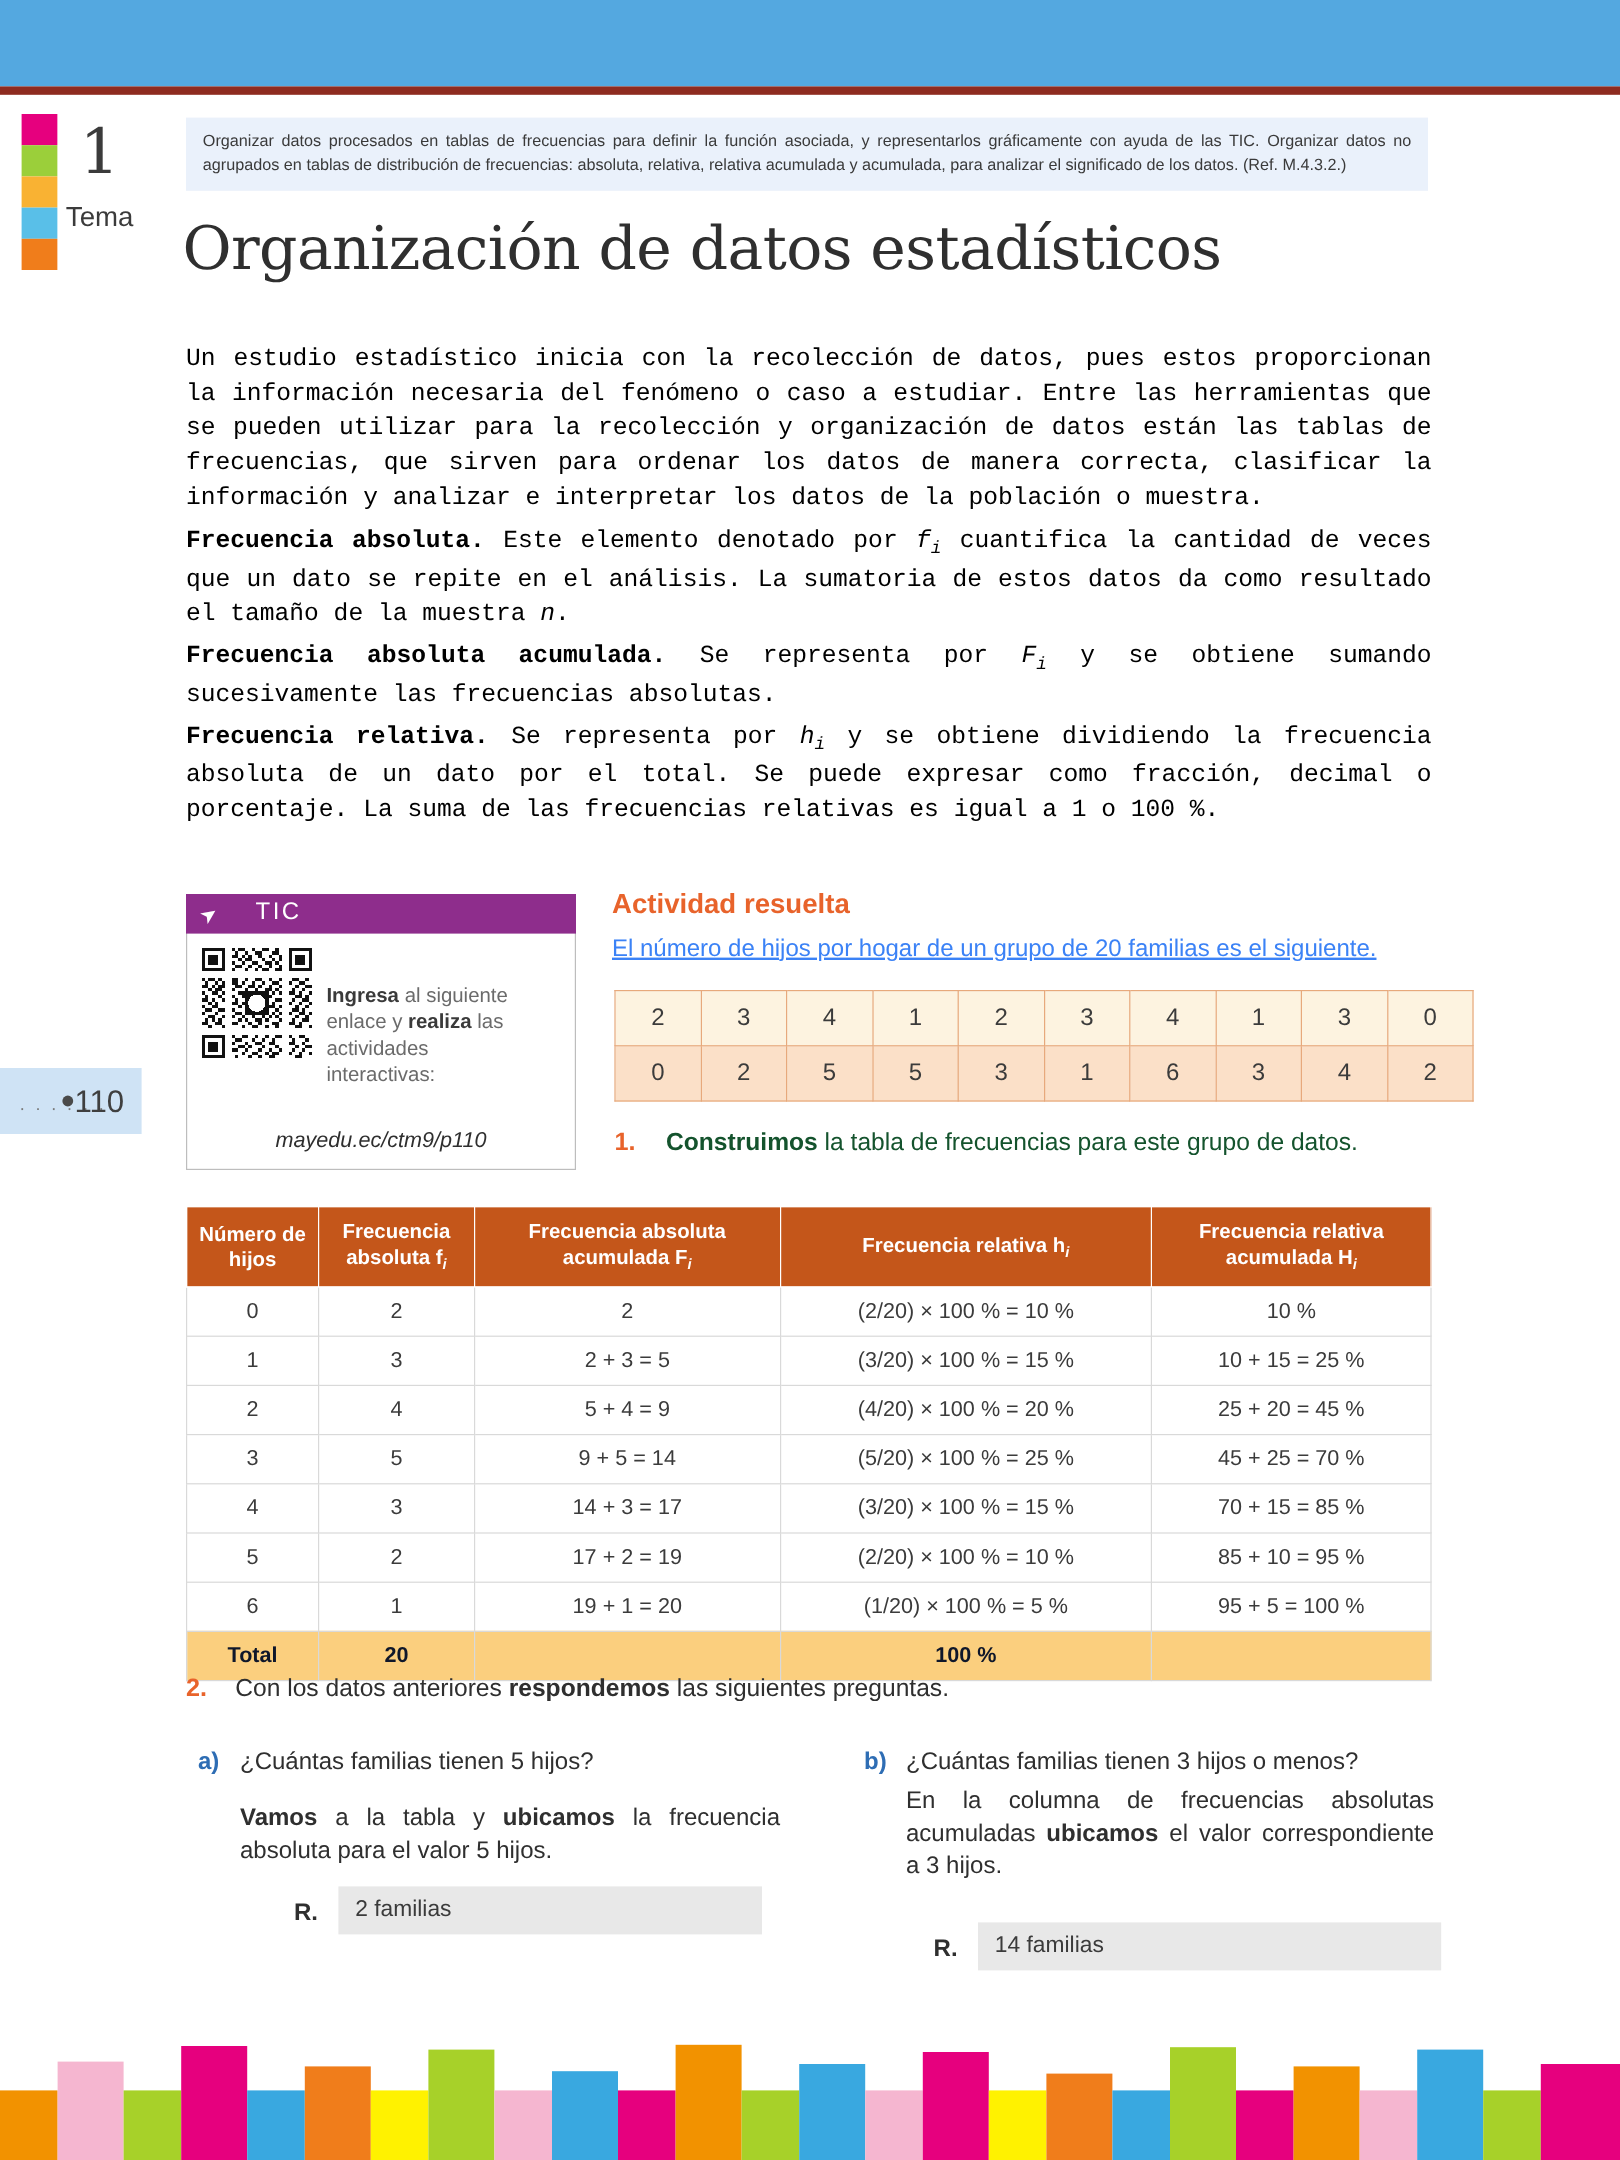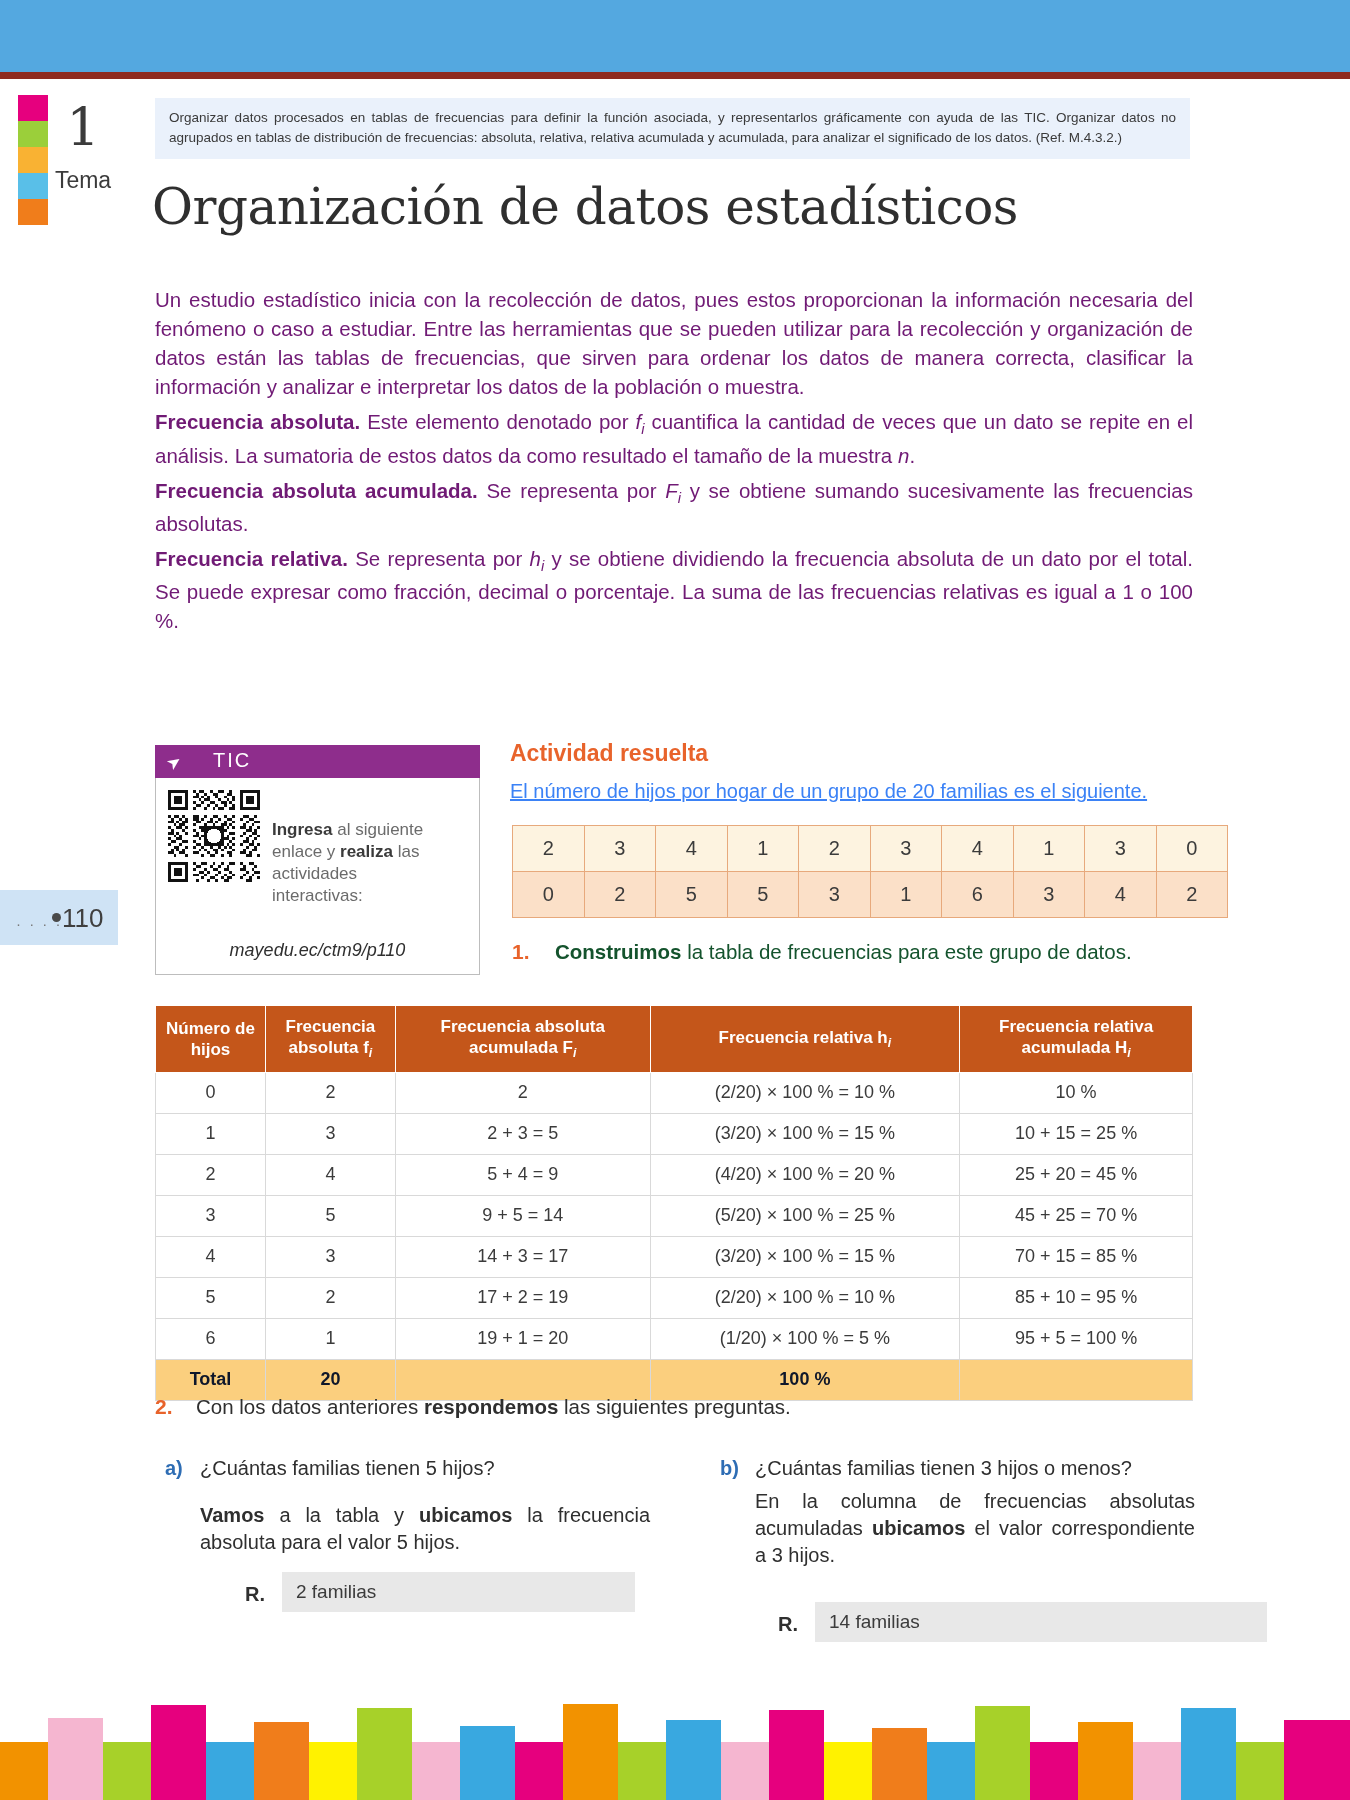--- a/index.html
+++ b/index.html
@@ -37,21 +37,21 @@
 
   
   .title{
     position:absolute;left:152px;top:178px;
     font-family:"DejaVu Serif", serif;font-size:50px;color:#2f2f2f;
     letter-spacing:-0.5px;
   }
 
   
   .body-text{position:absolute;left:155px;top:285px;width:1038px;
-     font-size:20.5px;line-height:1.42;color:#701a75;text-align:justify;}
+     font-size:20.5px;line-height:1.42;color:#000000;text-align:justify;font-family:Liberation Mono, monospace;}
   .body-text p{margin:0 0 6px 0;}
   .body-text b{font-weight:bold;}
   .sub{font-size:0.72em;vertical-align:-0.35em;}
   em.it{font-style:italic;}
 
   
   .tic-box{position:absolute;left:155px;top:745px;width:325px;height:230px;
       border:1px solid #bdbdbd;background:#fff;box-sizing:border-box;}
   .tic-header{position:absolute;left:155px;top:745px;width:325px;height:33px;background:#8e2d8c;}
   .tic-header .arrow{position:absolute;left:12px;top:7px;color:#fff;font-size:17px;transform:rotate(-35deg);}
@@ -522,21 +522,21 @@
 <div class="ansbox" style="left:282px;top:1572px;width:353px;height:40px;">2 familias</div>
 
 <div class="qa" style="left:755px;top:1455px;width:440px;">
   <span class="lbl" style="left:-35px;">b)</span>
   <div>¿Cuántas familias tienen 3 hijos o menos?</div>
   <div style="margin-top:6px;">
     <span>En la columna de frecuencias absolutas acumuladas </span><b>ubicamos</b><span> el valor correspondiente a 3 hijos.</span>
   </div>
 </div>
 <div class="rlabel" style="left:778px;top:1613px;">R.</div>
-<div class="ansbox" style="left:815px;top:1602px;width:452px;height:40px;">14 familias</div>
+<div class="ansbox" style="left:815px;top:1602px;width:386px;height:40px;">14 familias</div>
 
 <div class="bottom-strip">
   <div class="bar" style="left:0;width:48px;height:58px;background:#f29200;"></div>
   <div class="bar" style="left:48px;width:55px;height:82px;background:#f5b6d0;"></div>
   <div class="bar" style="left:103px;width:48px;height:58px;background:#a7d129;"></div>
   <div class="bar" style="left:151px;width:55px;height:95px;background:#e6007e;"></div>
   <div class="bar" style="left:206px;width:48px;height:58px;background:#39a8e0;"></div>
   <div class="bar" style="left:254px;width:55px;height:78px;background:#f07d1b;"></div>
   <div class="bar" style="left:309px;width:48px;height:58px;background:#fff200;"></div>
   <div class="bar" style="left:357px;width:55px;height:92px;background:#a7d129;"></div>

